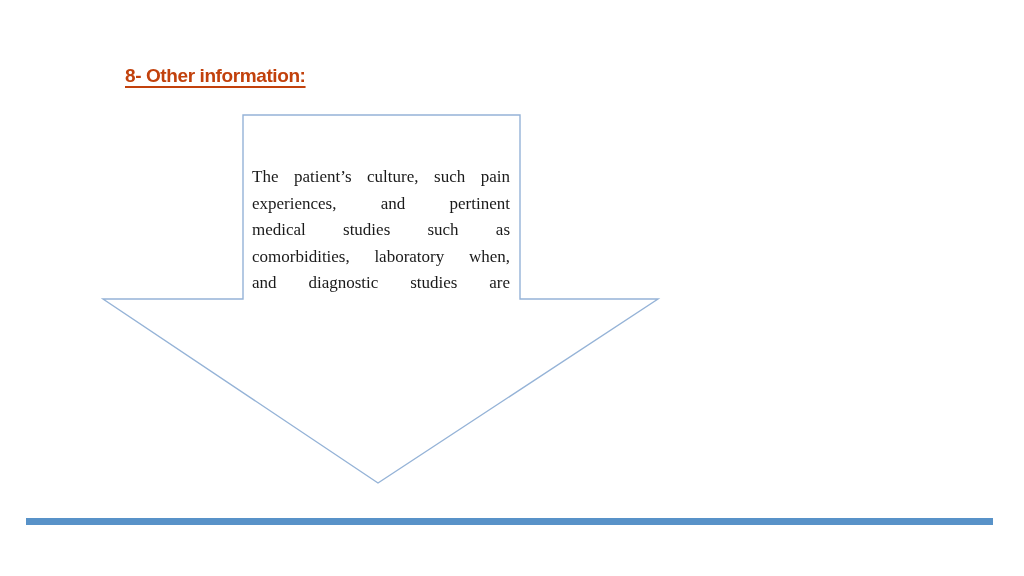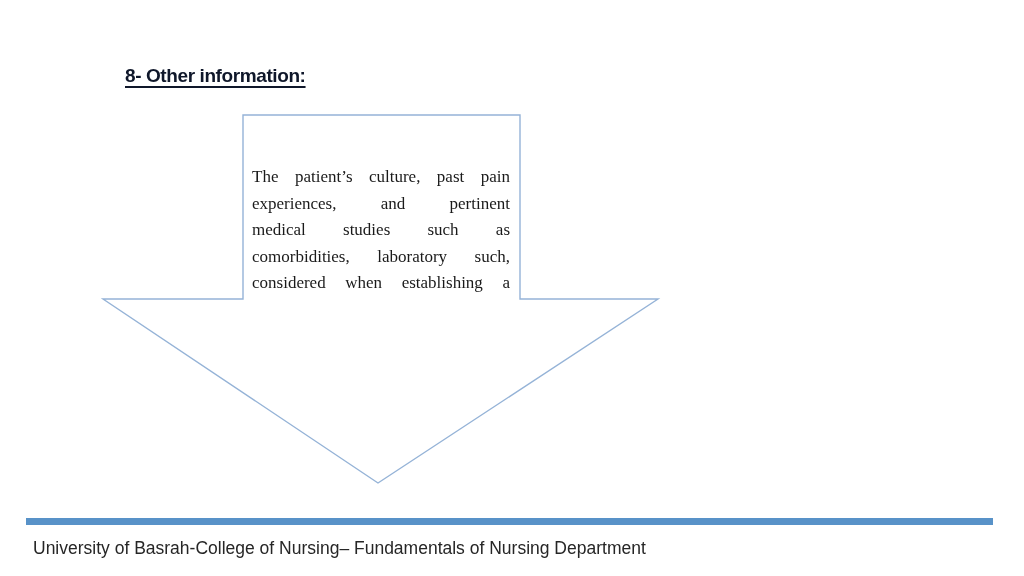--- a/index.html
+++ b/index.html
@@ -14,21 +14,21 @@
 
   
   .title {
     position: absolute;
     left: 125px;
     top: 65px;
     margin: 0;
     font-size: 19px;
     font-weight: bold;
     letter-spacing: -0.4px;
-    color: #0f172a;
+    color: #c2410c;
     text-decoration: underline;
     text-decoration-thickness: 2px;
     text-underline-offset: 4px;
     font-family: "Liberation Sans", sans-serif;
   }
 
   
   .arrow-svg {
     position: absolute;
     left: 0;
@@ -84,24 +84,23 @@
 
 <div class="slide">
 
   <h1 class="title">8- Other information:</h1>
 
   <svg class="arrow-svg" viewBox="0 0 1024 576" xmlns="http://www.w3.org/2000/svg">
     <polygon points="243,115 520,115 520,299 658,299 378,483 103,299 243,299" fill="none" stroke="#95B3D7" stroke-width="1.4" stroke-linejoin="miter"></polygon>
   </svg>
 
   <div class="callout">
-    <div class="callout-line">The patient’s culture, past pain</div>
+    <div class="callout-line">The patient’s culture, such pain</div>
     <div class="callout-line">experiences, and pertinent</div>
     <div class="callout-line">medical studies such as</div>
-    <div class="callout-line">comorbidities, laboratory such,</div>
-    <div class="callout-line">considered when establishing a</div>
+    <div class="callout-line">comorbidities, laboratory when,</div>
+    <div class="callout-line">and diagnostic studies are</div>
   </div>
 
   <div class="footer-bar"></div>
 
-  <div class="footer-text">University of Basrah-College of Nursing– Fundamentals of Nursing Department</div>
 
 </div>
 
 </body></html>

